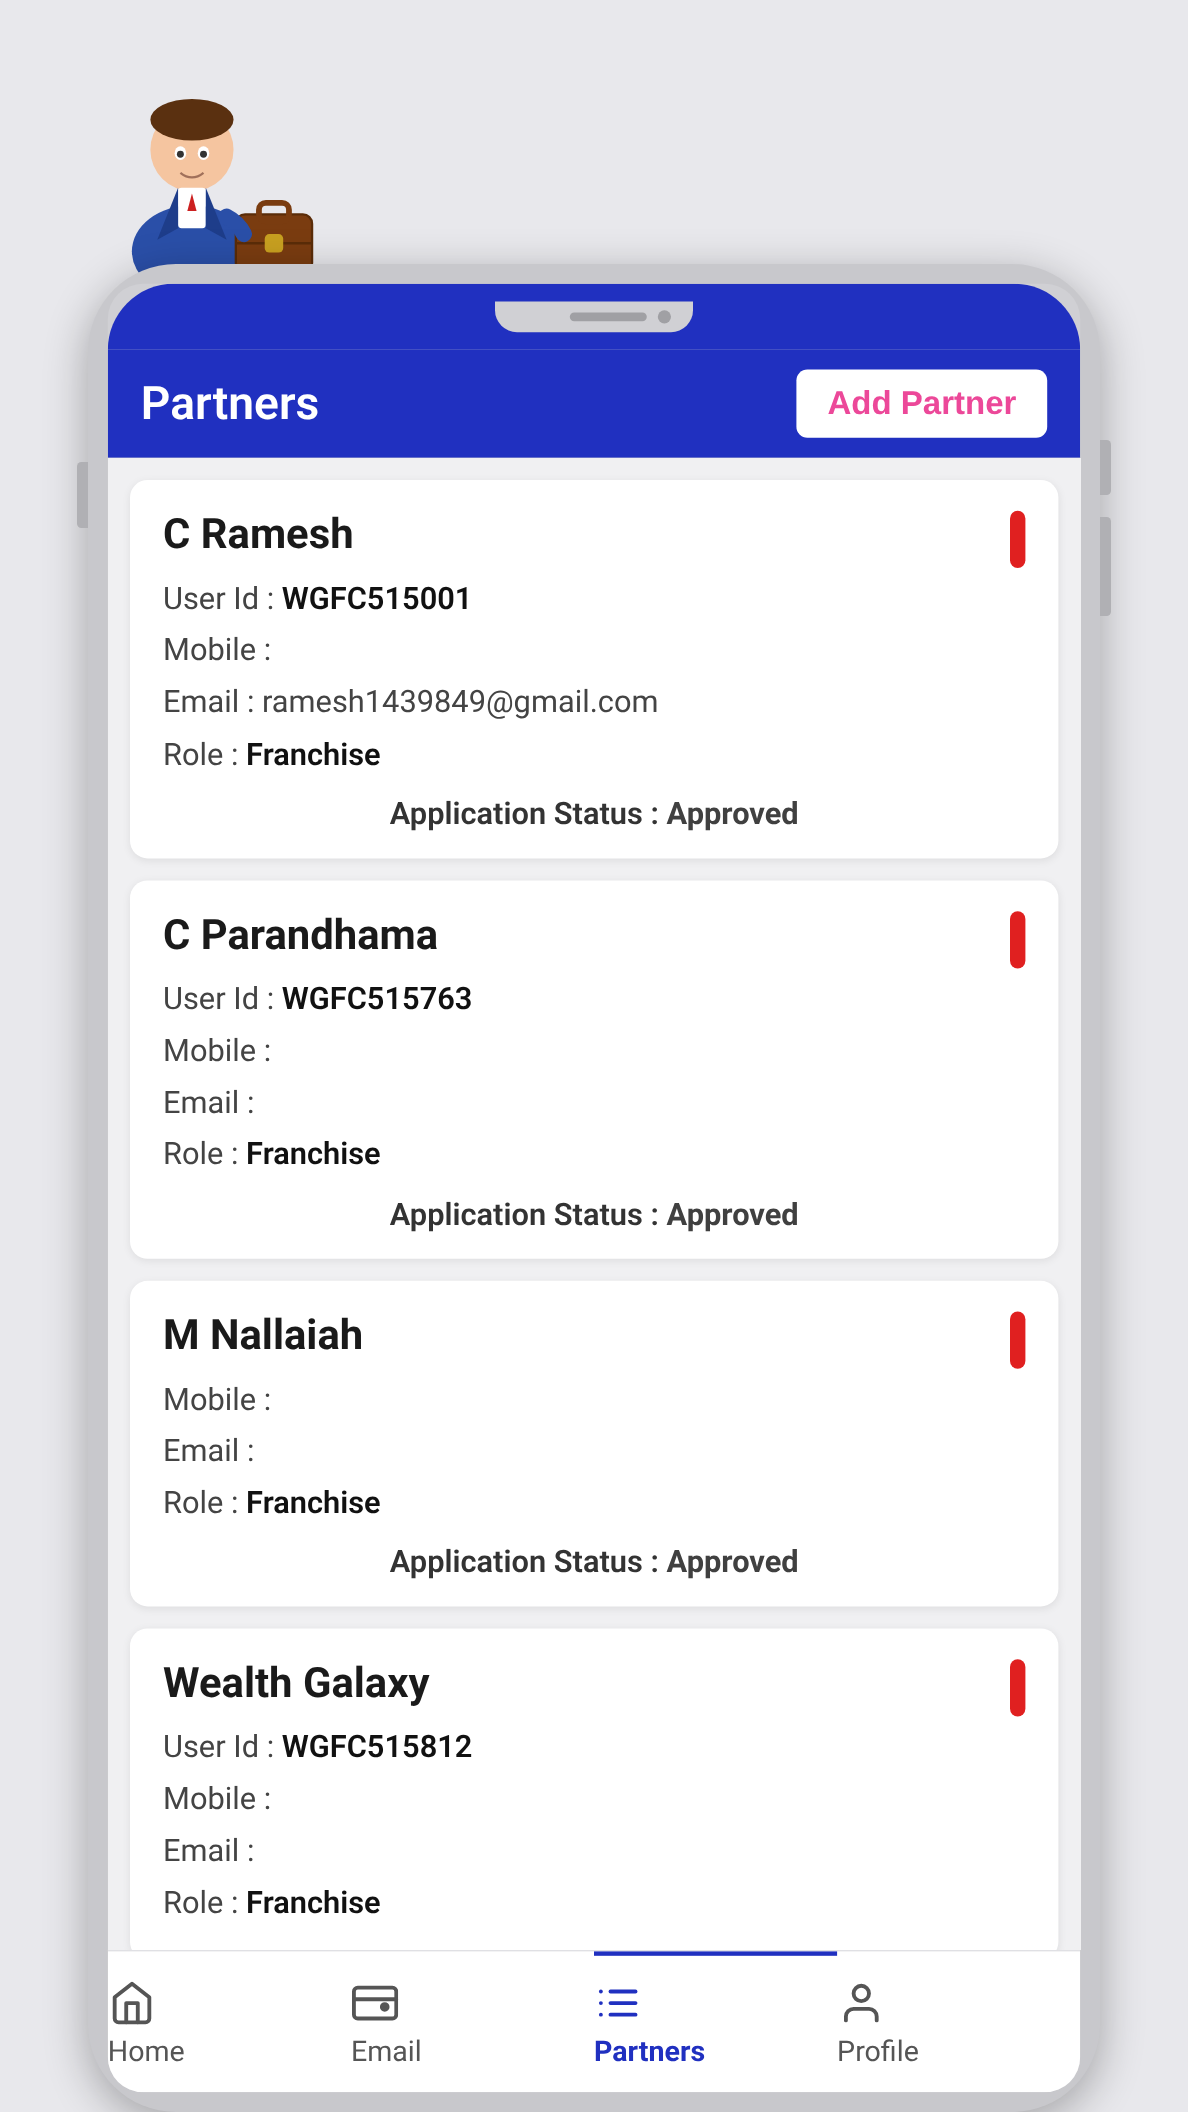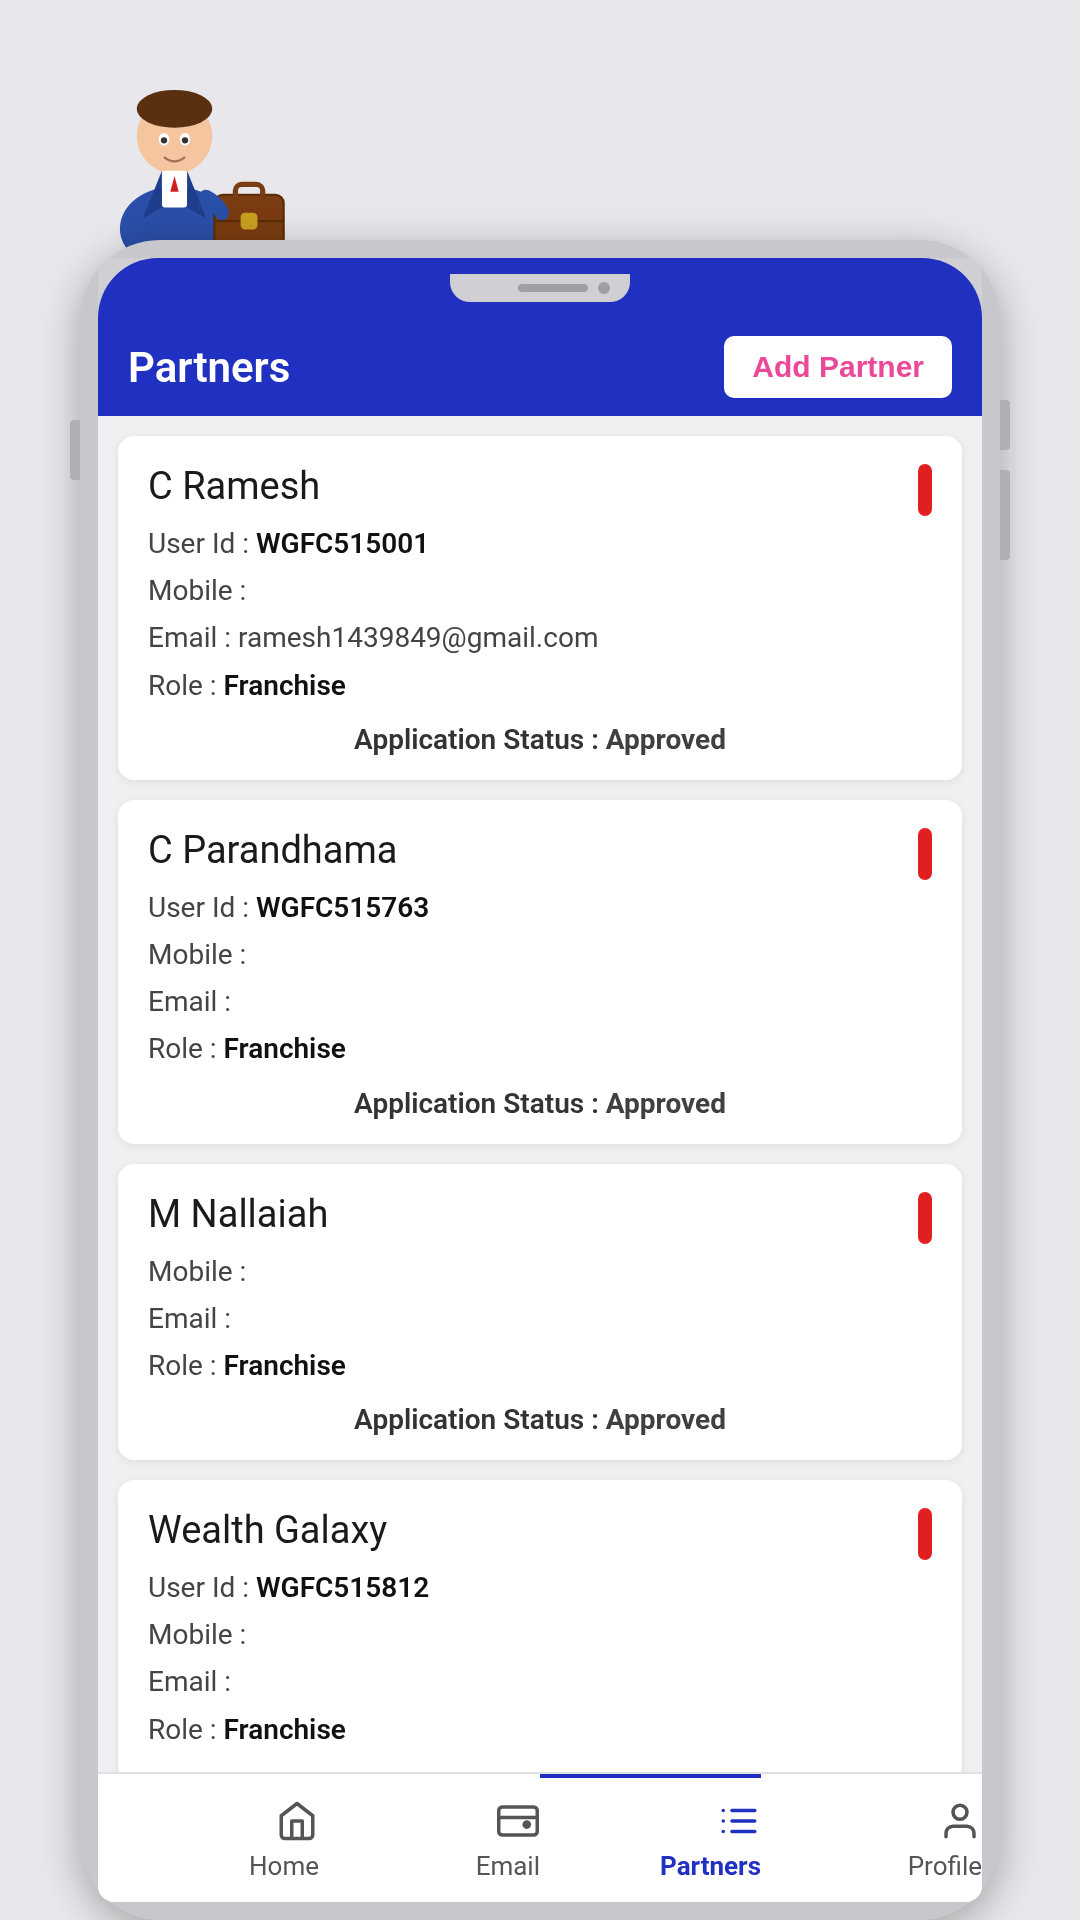--- a/index.html
+++ b/index.html
@@ -52,21 +52,21 @@
       right: 80px;
       bottom: 0;
       background: #c8c8cc;
       border-radius: 80px;
       padding: 18px;
       box-shadow: 0 10px 40px rgba(0,0,0,0.3);
     }
 
     .phone-inner {
       background: #d0d0d4;
-      border-radius: 16px;
+      border-radius: 32px;
       width: 100%;
       height: 100%;
       overflow: hidden;
       position: relative;
       display: flex;
       flex-direction: column;
     }
 
     
     .phone-notch-bar {
@@ -147,21 +147,21 @@
     .partner-card {
       background: white;
       border-radius: 16px;
       padding: 28px 30px 24px 30px;
       position: relative;
       box-shadow: 0 2px 8px rgba(0,0,0,0.08);
     }
 
     .partner-name {
       font-size: 38px;
-      font-weight: 400;
+      font-weight: 700;
       color: #1a1a1a;
       margin-bottom: 16px;
       padding-right: 56px;
     }
 
     .partner-detail {
       font-size: 28px;
       color: #444;
       margin-bottom: 8px;
       line-height: 1.4;
@@ -203,21 +203,21 @@
       justify-content: space-around;
       align-items: stretch;
       flex-shrink: 0;
       height: 130px;
     }
 
     .nav-item {
       flex: 1;
       display: flex;
       flex-direction: column;
-      align-items: flex-end;
+      align-items: flex-start;
       justify-content: center;
       gap: 8px;
       cursor: pointer;
       border-top: 4px solid transparent;
     }
 
     .nav-item.active {
       border-top: 4px solid #2030c0;
     }
 

